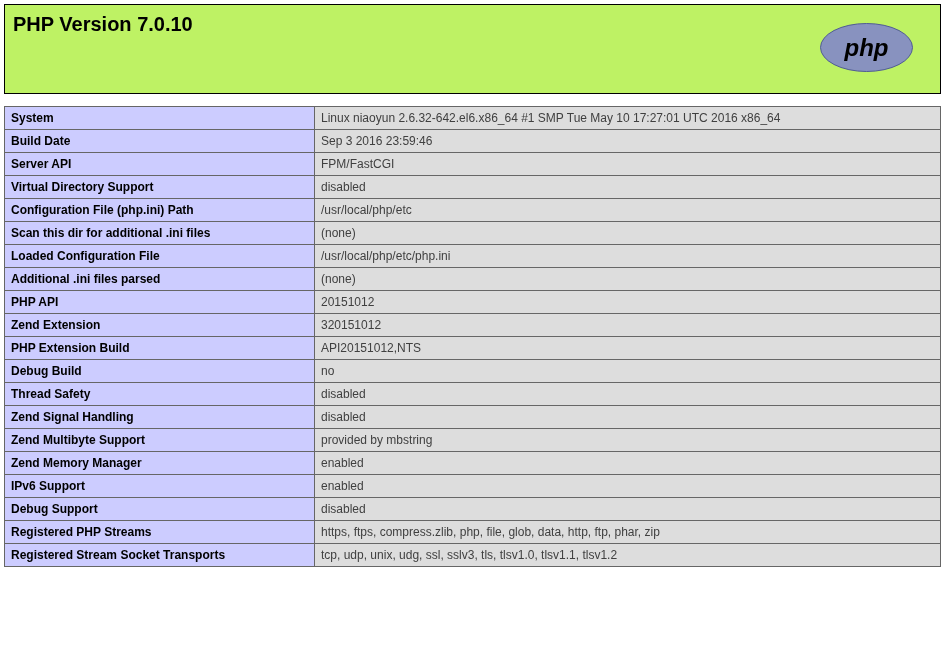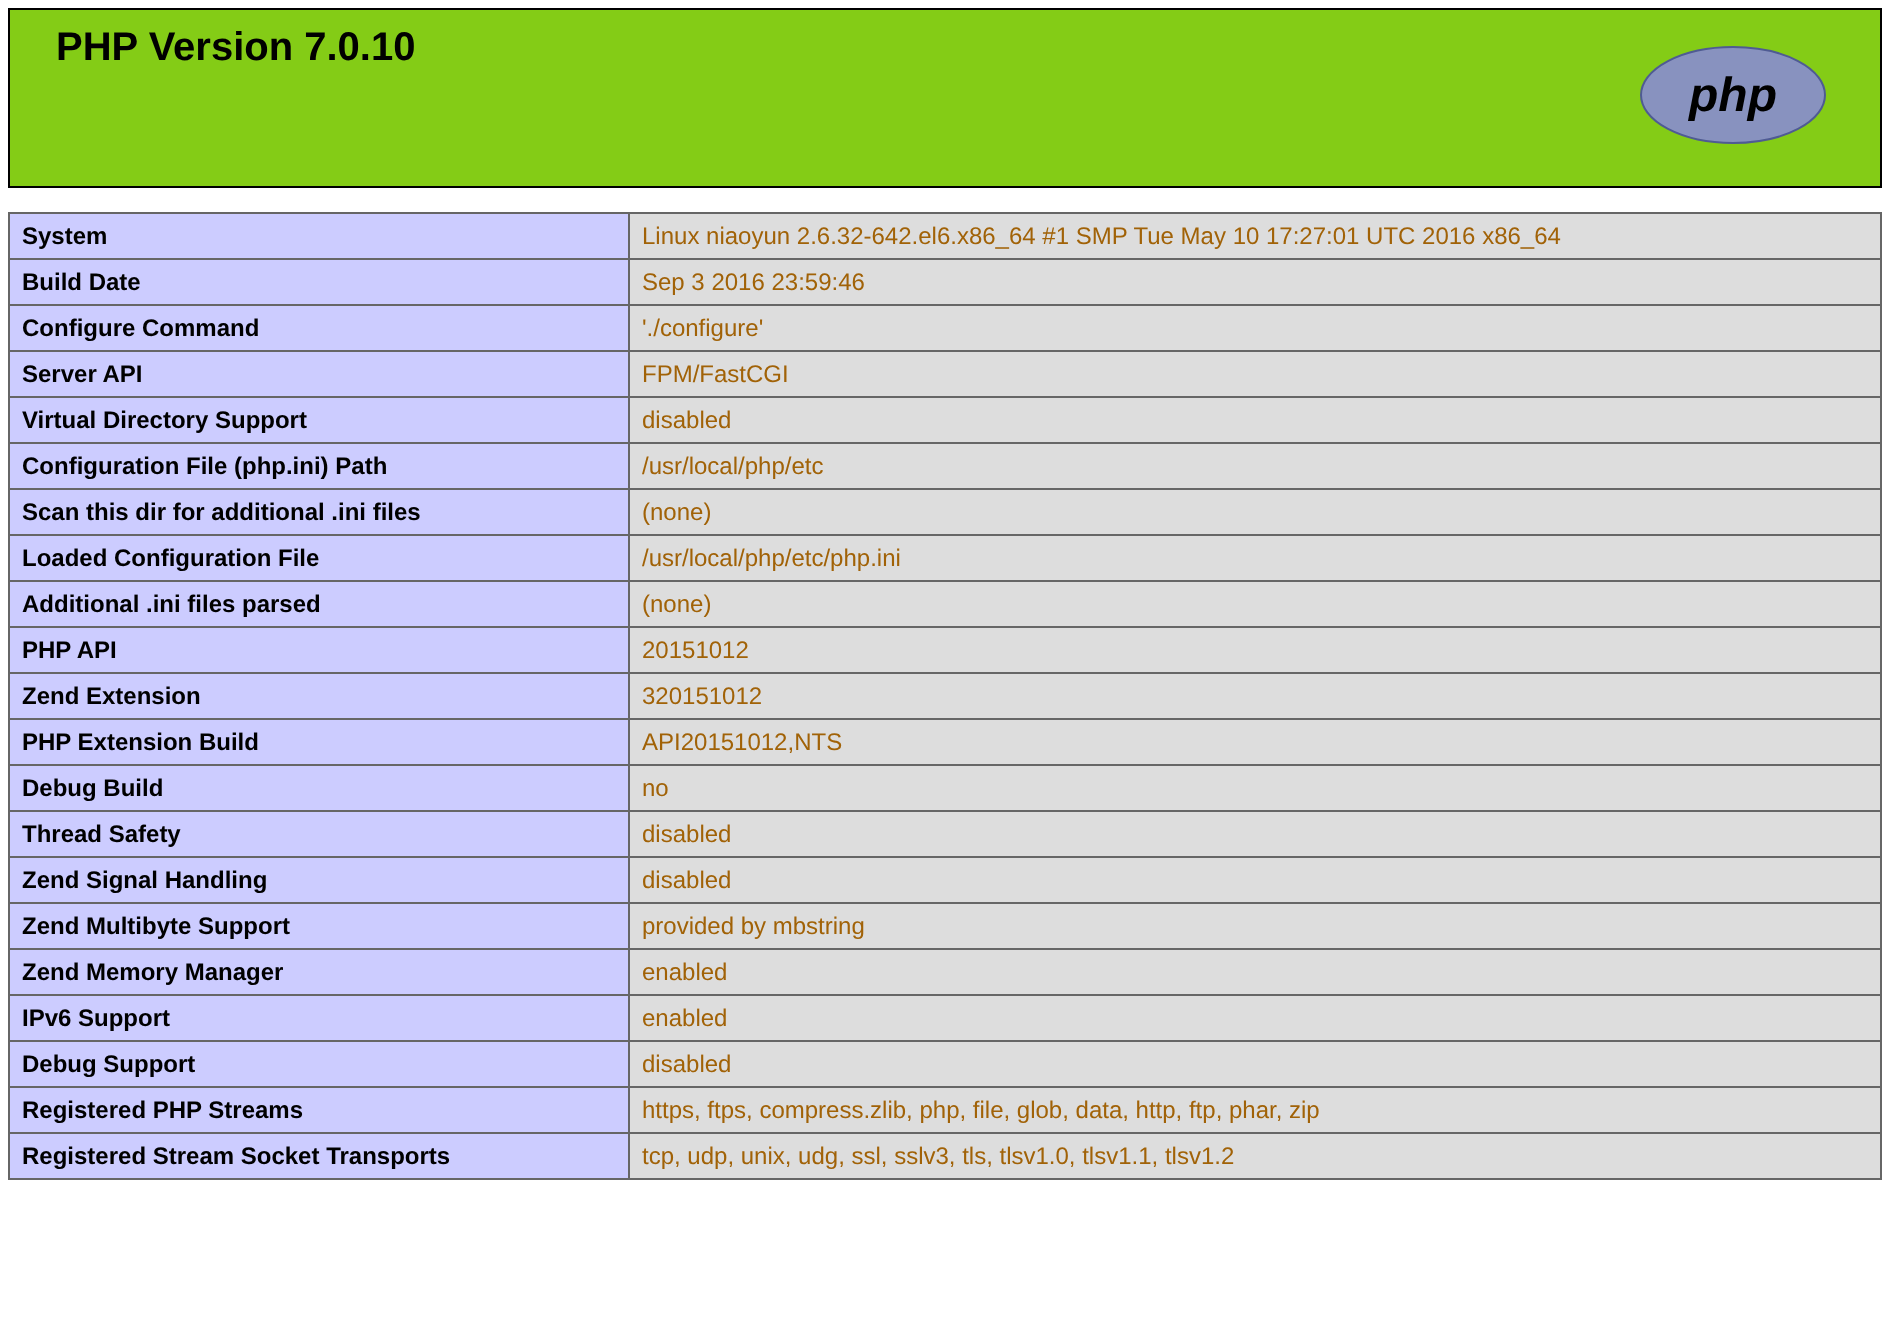--- a/index.html
+++ b/index.html
@@ -8,23 +8,23 @@
       box-sizing: border-box;
     }
     body {
       font-family: sans-serif;
       font-size: 12px;
       background: #ffffff;
       padding: 4px;
       width: 945px;
     }
     .header {
-      background: #84cc16;
+      background: #bef264;
       border: 1px solid #000000;
-      padding: 8px 23px;
+      padding: 8px 8px;
       height: 90px;
       position: relative;
       margin-bottom: 12px;
     }
     .header h1 {
       font-size: 20px;
       font-weight: bold;
       color: #000000;
     }
     .php-logo {
@@ -45,21 +45,21 @@
       vertical-align: middle;
     }
     td.label {
       background: #ccccff;
       font-weight: bold;
       width: 310px;
       color: #000000;
     }
     td.value {
       background: #dddddd;
-      color: #a16207;
+      color: #404040;
     }
   </style>
 </head>
 <body>
 
 <div class="header">
   <h1>PHP Version 7.0.10</h1>
   <div class="php-logo">
     <svg width="95" height="50" viewBox="0 0 95 50">
       <ellipse cx="47.5" cy="25" rx="46" ry="24" fill="#8892bf" stroke="#4f5b93" stroke-width="1"></ellipse>
@@ -70,24 +70,20 @@
 
 <table>
   <tbody id="tbody">
       <tr>
         <td class="label">System</td>
         <td class="value">Linux niaoyun 2.6.32-642.el6.x86_64 #1 SMP Tue May 10 17:27:01 UTC 2016 x86_64</td>
       </tr>
       <tr>
         <td class="label">Build Date</td>
         <td class="value">Sep 3 2016 23:59:46</td>
-      </tr>
-      <tr>
-        <td class="label">Configure Command</td>
-        <td class="value">'./configure'</td>
       </tr>
       <tr>
         <td class="label">Server API</td>
         <td class="value">FPM/FastCGI</td>
       </tr>
       <tr>
         <td class="label">Virtual Directory Support</td>
         <td class="value">disabled</td>
       </tr>
       <tr>

